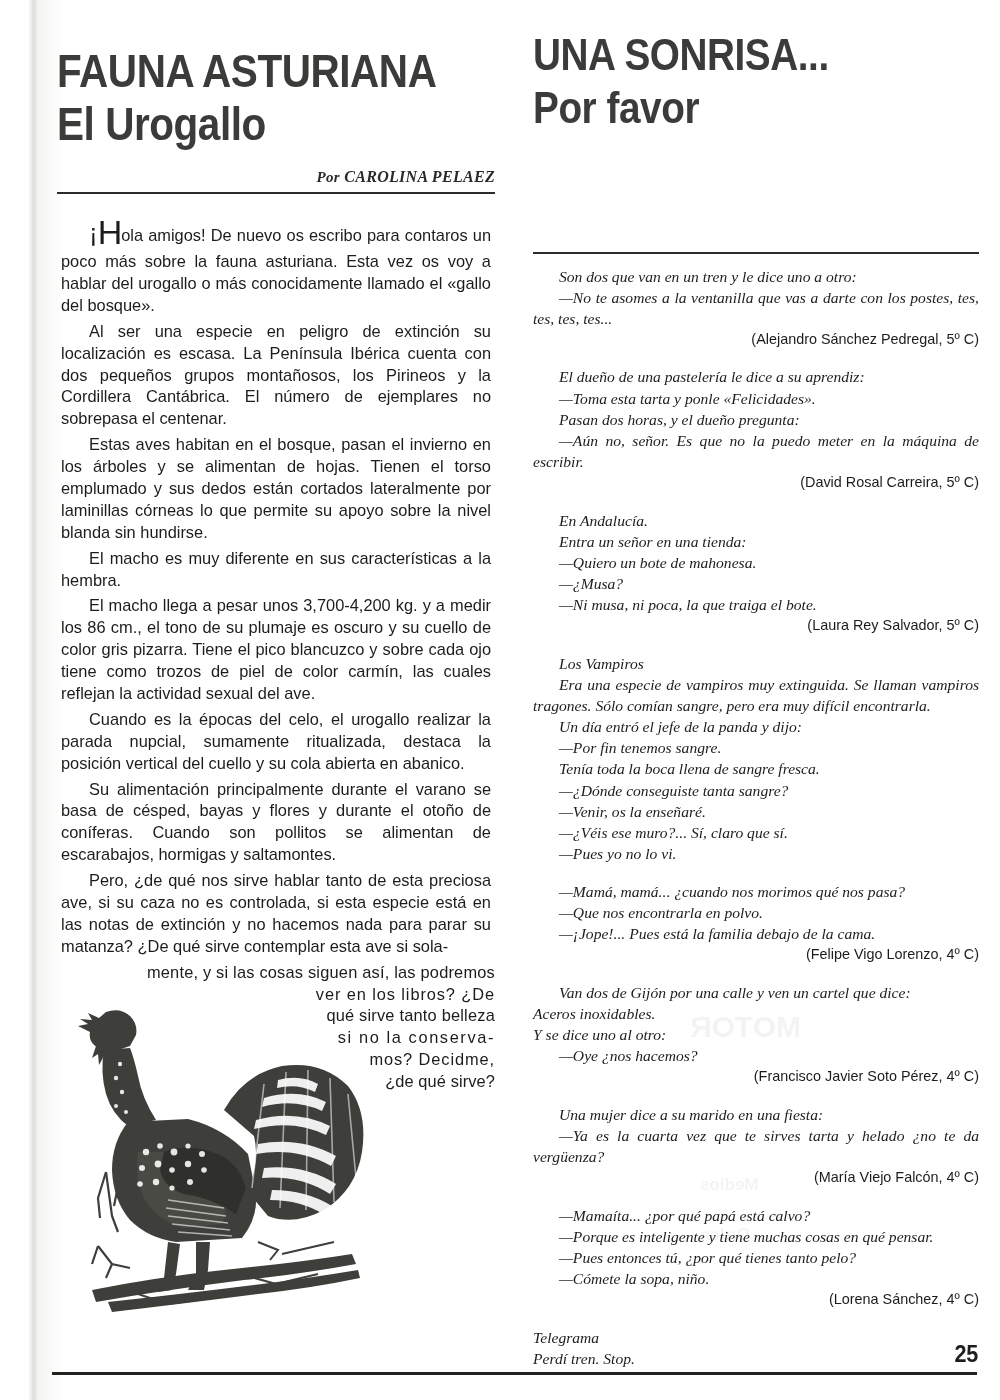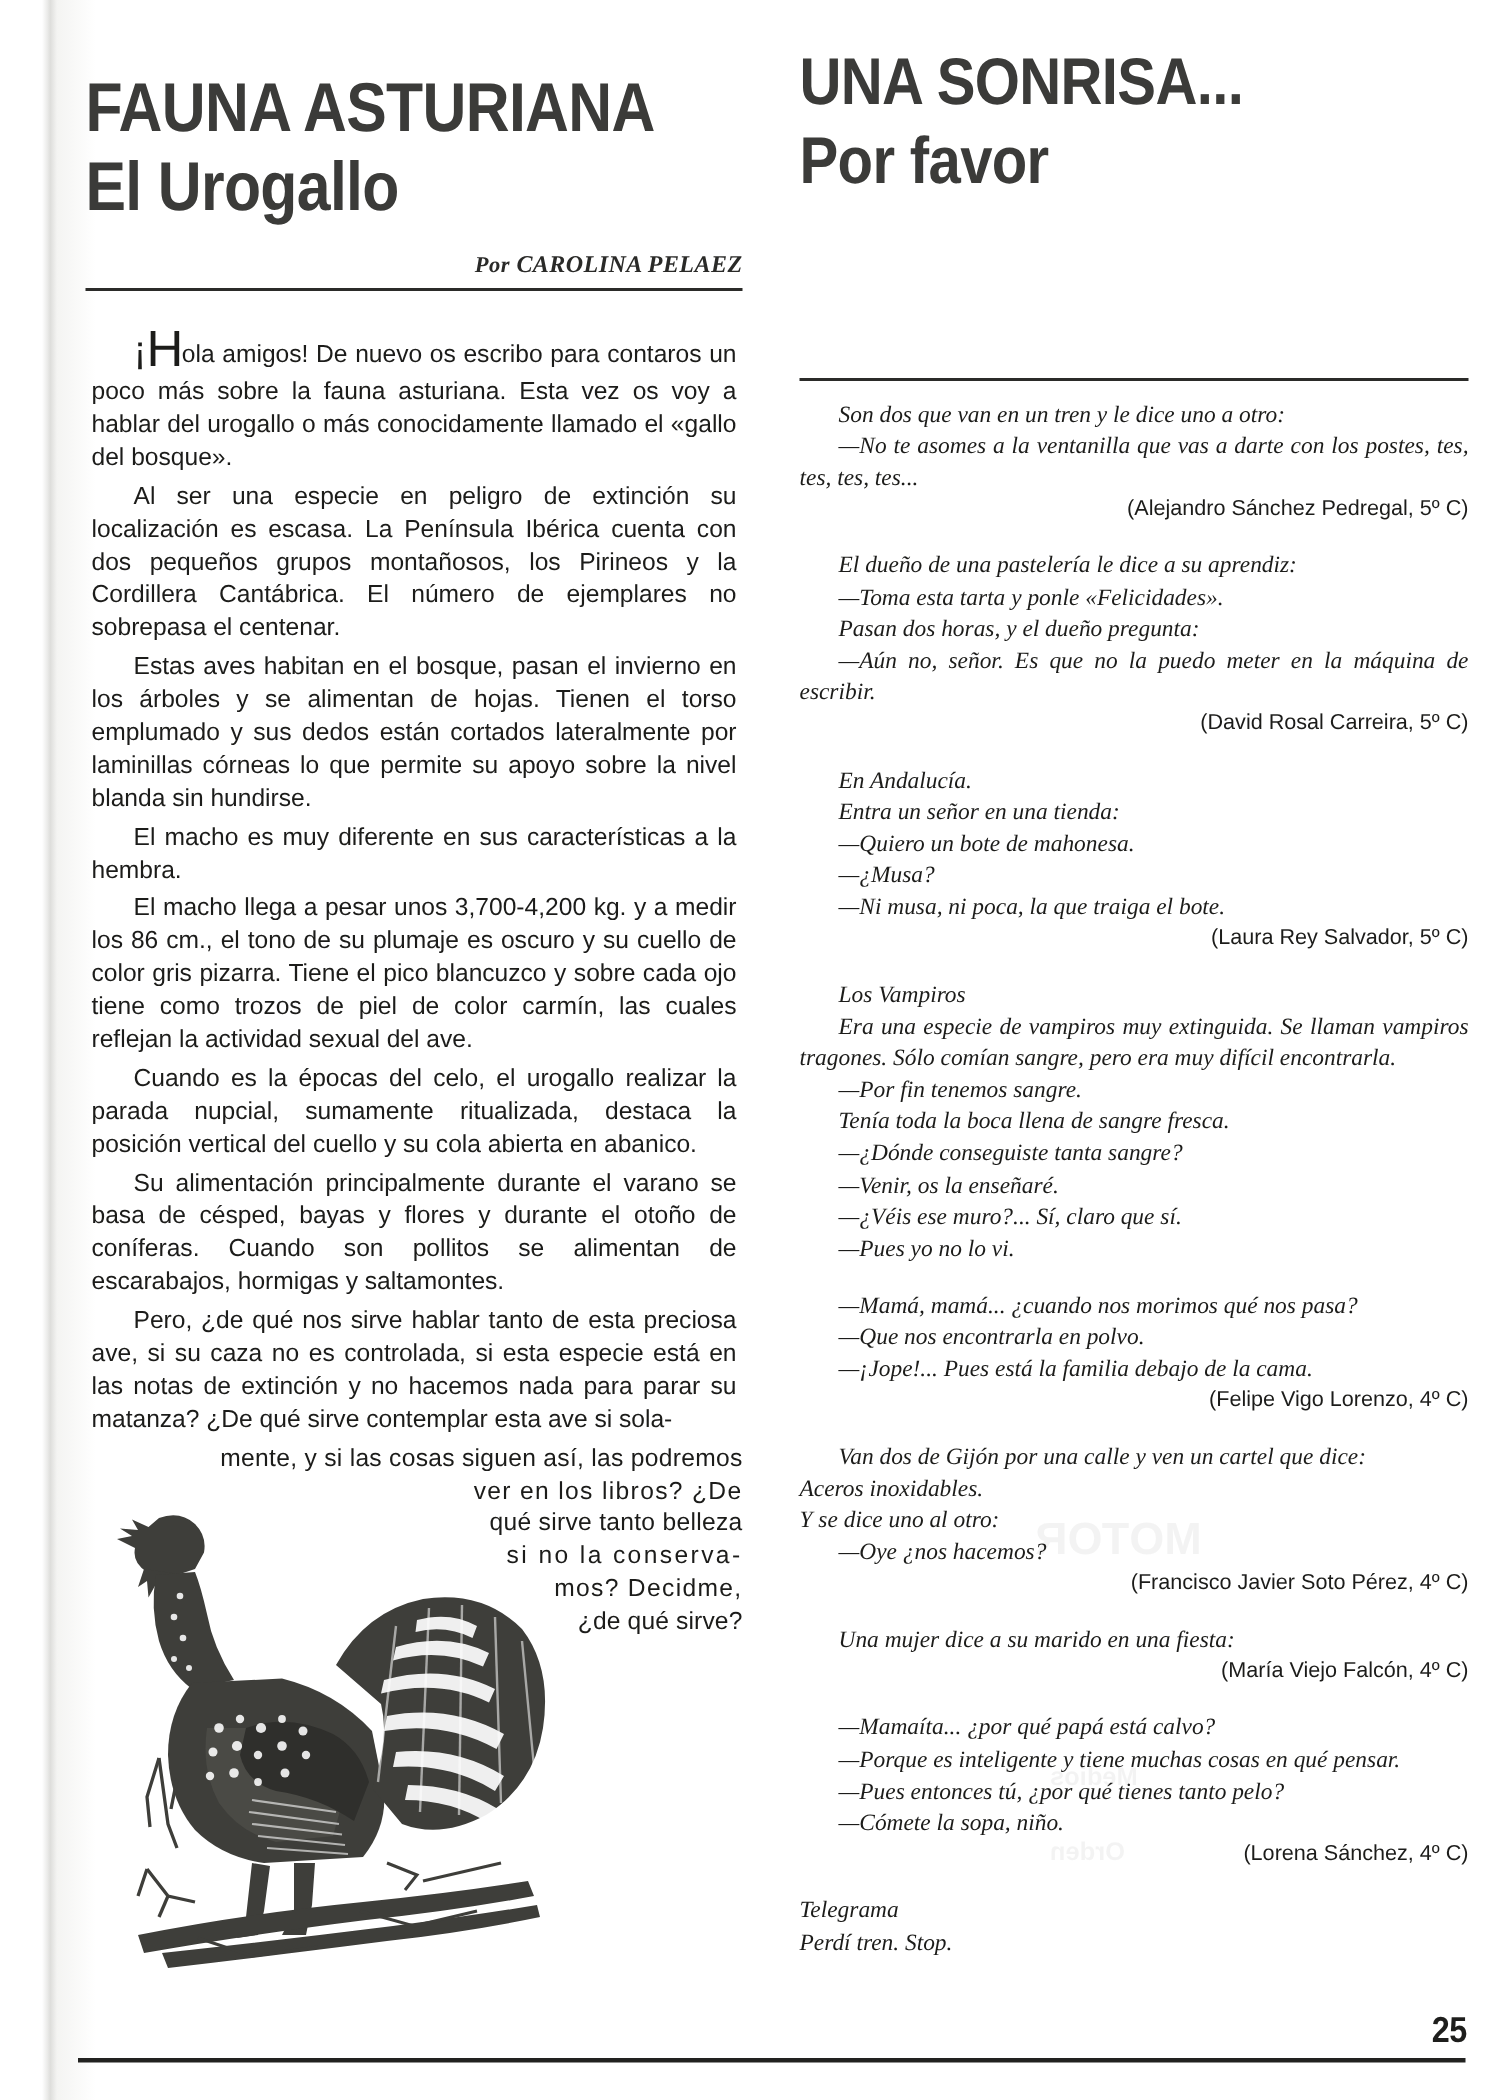--- a/index.html
+++ b/index.html
@@ -364,20 +364,21 @@
         <p class="jl ind">Entra un señor en una tienda:</p>
         <p class="jl ind">—Quiero un bote de mahonesa.</p>
         <p class="jl ind">—¿Musa?</p>
         <p class="jl ind">—Ni musa, ni poca, la que traiga el bote.</p>
         <p class="attrib">(Laura Rey Salvador, 5º C)</p>
       </div>
 
       <div class="joke">
         <p class="jl ind">Los Vampiros</p>
         <p class="jl ind">Era una especie de vampiros muy extinguida. Se llaman vampiros tragones. Sólo comían sangre, pero era muy difícil encontrarla.</p>
+        <p class="jl ind">Un día entró el jefe de la panda y dijo:</p>
         <p class="jl ind">—Por fin tenemos sangre.</p>
         <p class="jl ind">Tenía toda la boca llena de sangre fresca.</p>
         <p class="jl ind">—¿Dónde conseguiste tanta sangre?</p>
         <p class="jl ind">—Venir, os la enseñaré.</p>
         <p class="jl ind">—¿Véis ese muro?... Sí, claro que sí.</p>
         <p class="jl ind">—Pues yo no lo vi.</p>
       </div>
 
       <div class="joke">
         <p class="jl ind">—Mamá, mamá... ¿cuando nos morimos qué nos pasa?</p>
@@ -389,20 +390,21 @@
       <div class="joke">
         <p class="jl ind">Van dos de Gijón por una calle y ven un cartel que dice:</p>
         <p class="jl noind">Aceros inoxidables.</p>
         <p class="jl noind">Y se dice uno al otro:</p>
         <p class="jl ind">—Oye ¿nos hacemos?</p>
         <p class="attrib">(Francisco Javier Soto Pérez, 4º C)</p>
       </div>
 
       <div class="joke">
         <p class="jl ind">Una mujer dice a su marido en una fiesta:</p>
+        <p class="jl ind">—Ya es la cuarta vez que te sirves tarta y helado ¿no te da vergüenza?</p>
         <p class="attrib">(María Viejo Falcón, 4º C)</p>
       </div>
 
       <div class="joke">
         <p class="jl ind">—Mamaíta... ¿por qué papá está calvo?</p>
         <p class="jl ind">—Porque es inteligente y tiene muchas cosas en qué pensar.</p>
         <p class="jl ind">—Pues entonces tú, ¿por qué tienes tanto pelo?</p>
         <p class="jl ind">—Cómete la sopa, niño.</p>
         <p class="attrib">(Lorena Sánchez, 4º C)</p>
       </div>

